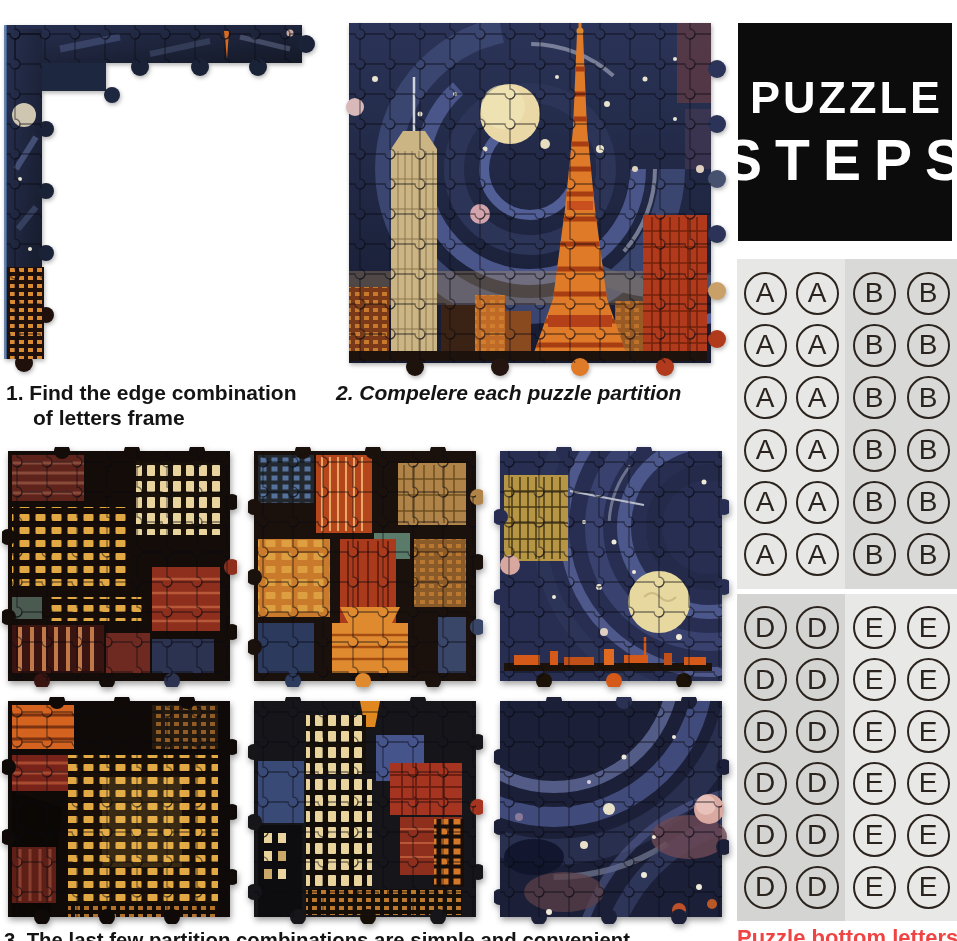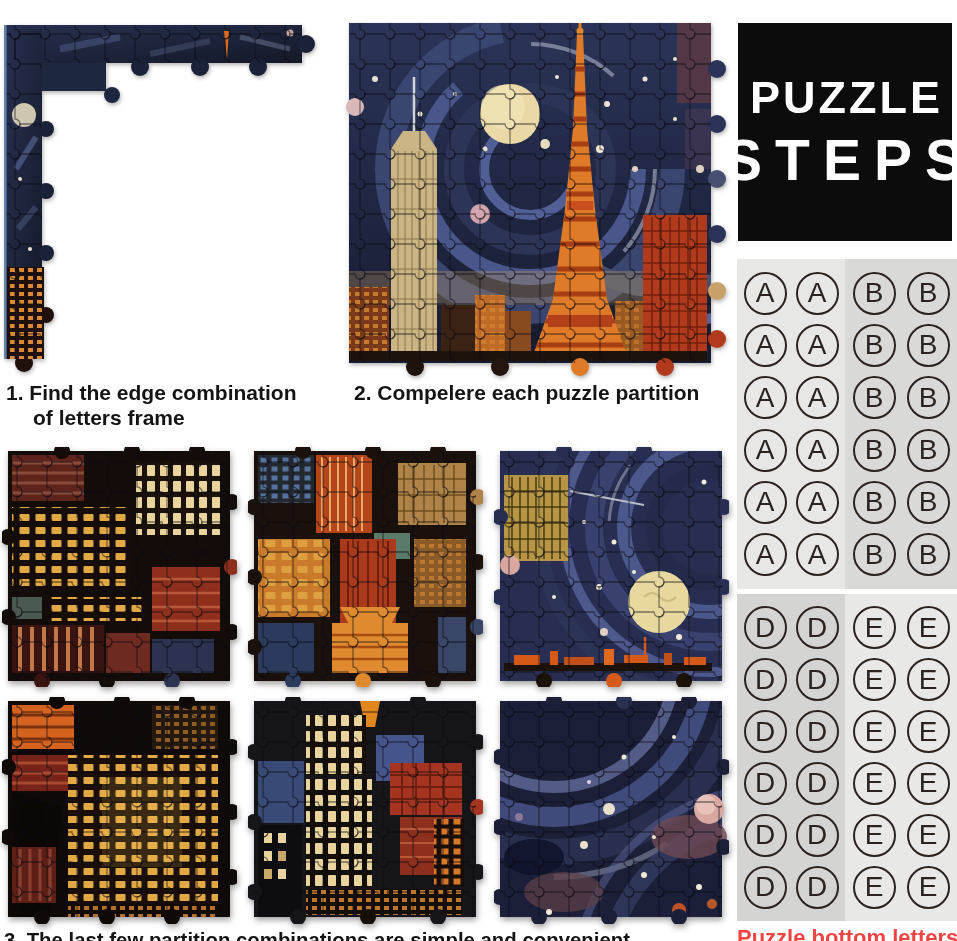--- a/index.html
+++ b/index.html
@@ -31,21 +31,21 @@
   .lcell{
     width:39px;height:39px;border:2.2px solid #2b241e;border-radius:50%;
     display:flex;align-items:center;justify-content:center;
     font-size:28px;color:#2b241e;line-height:1;font-weight:400;background:transparent;
   }
 
   
   .cap{position:absolute;font-weight:bold;color:#141414;font-size:21px;line-height:1.18;white-space:nowrap;}
   #cap1{left:6px;top:362px;}
   #cap1 .l2{padding-left:27px;}
-  #cap2{left:354px;top:362px;}
+  #cap2{left:336px;top:362px;font-style:italic;}
   #cap3{left:4px;top:909px;transform:scaleX(.97);transform-origin:left center;}
   #cap-letters{left:737px;top:906px;width:215px;text-align:center;color:#ef4444;font-size:22px;font-weight:bold;white-space:nowrap;}
 </style>
 </head>
 <body>
 
 <div class="stage">
 
   <svg width="0" height="0" style="position:absolute" aria-hidden="true">
     <defs>

